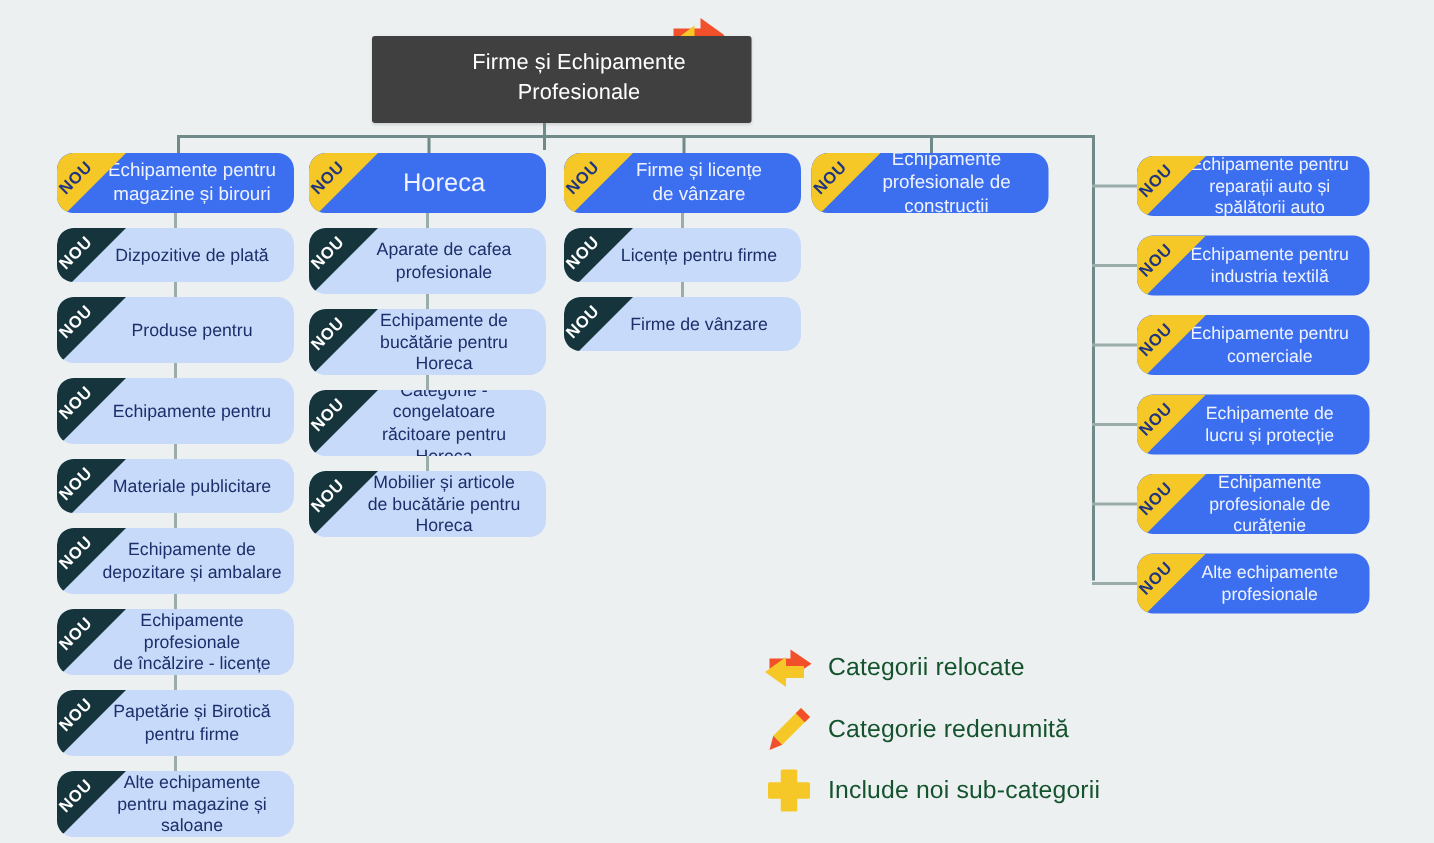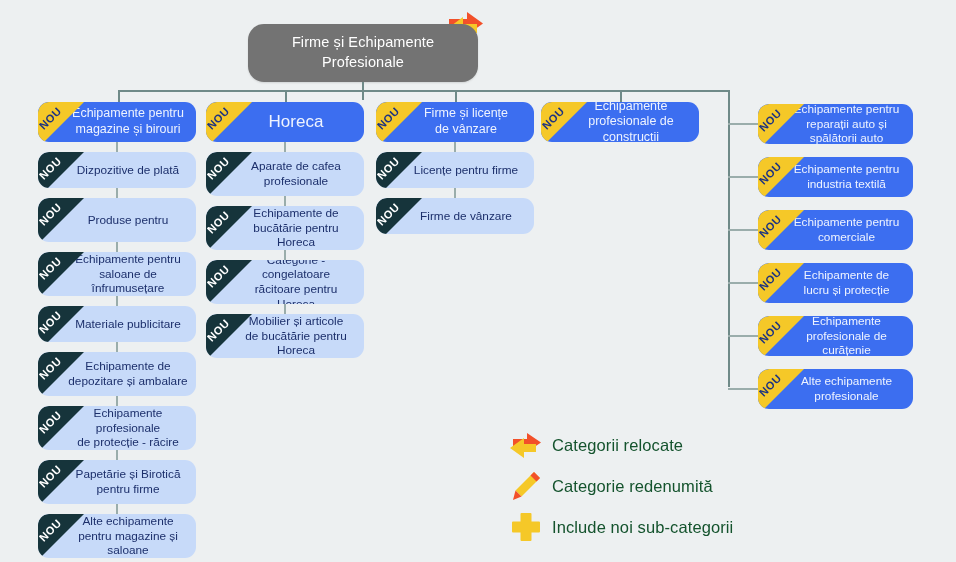--- a/index.html
+++ b/index.html
@@ -16,29 +16,30 @@
   .line{position:absolute;background:#6f8a88;}
   .vline{width:2px;}
   .hline{height:2px;}
   .stub{position:absolute;background:#9aadab;}
   .stub.v{width:2px;}
 
   
   .root{
     position:absolute;
     left:248px;top:24px;width:230px;height:58px;
-    background:#737373;
-    border-radius:16px;
+    background:#404040;
+    border-radius:2px;
     display:flex;align-items:center;justify-content:center;
     text-align:center;
     color:#ffffff;
     font-size:14.5px;
     line-height:1.35;
     letter-spacing:.1px;
     box-shadow:0 1px 2px rgba(0,0,0,.12);
+    padding-left:23px;
   }
 
   
   .node{
     position:absolute;
     border-radius:11px;
     display:flex;align-items:center;justify-content:center;
     text-align:center;
     overflow:hidden;
     box-sizing:border-box;
@@ -163,21 +164,20 @@
       </div>
       <div class="node light" style="left: 38px; top: 252px; width: 158px; height: 44px;">
         <div class="ribbon">
           <svg width="46" height="46" viewBox="0 0 46 46">
             <path d="M0 11 A11 11 0 0 1 11 0 L46 0 L0 46 Z" fill="#16343b"></path>
             <text x="15" y="19" fill="#ffffff" font-family="Liberation Sans, sans-serif" font-size="11" font-weight="bold" letter-spacing="0.5" transform="rotate(-45 15 19)" text-anchor="middle">NOU</text>
           </svg>
         </div>
         <div class="txt">
           <div>Echipamente pentru</div>
-          <div>saloane de înfrumusețare</div>
         </div>
       </div>
       <div class="node light" style="left: 38px; top: 306px; width: 158px; height: 36px;">
         <div class="ribbon">
           <svg width="46" height="46" viewBox="0 0 46 46">
             <path d="M0 11 A11 11 0 0 1 11 0 L46 0 L0 46 Z" fill="#16343b"></path>
             <text x="15" y="19" fill="#ffffff" font-family="Liberation Sans, sans-serif" font-size="11" font-weight="bold" letter-spacing="0.5" transform="rotate(-45 15 19)" text-anchor="middle">NOU</text>
           </svg>
         </div>
         <div class="txt">
@@ -198,21 +198,21 @@
       </div>
       <div class="node light" style="left: 38px; top: 406px; width: 158px; height: 44px;">
         <div class="ribbon">
           <svg width="46" height="46" viewBox="0 0 46 46">
             <path d="M0 11 A11 11 0 0 1 11 0 L46 0 L0 46 Z" fill="#16343b"></path>
             <text x="15" y="19" fill="#ffffff" font-family="Liberation Sans, sans-serif" font-size="11" font-weight="bold" letter-spacing="0.5" transform="rotate(-45 15 19)" text-anchor="middle">NOU</text>
           </svg>
         </div>
         <div class="txt">
           <div>Echipamente profesionale</div>
-          <div>de protecție - răcire</div>
+          <div>de încălzire - licențe</div>
         </div>
       </div>
       <div class="node light" style="left: 38px; top: 460px; width: 158px; height: 44px;">
         <div class="ribbon">
           <svg width="46" height="46" viewBox="0 0 46 46">
             <path d="M0 11 A11 11 0 0 1 11 0 L46 0 L0 46 Z" fill="#16343b"></path>
             <text x="15" y="19" fill="#ffffff" font-family="Liberation Sans, sans-serif" font-size="11" font-weight="bold" letter-spacing="0.5" transform="rotate(-45 15 19)" text-anchor="middle">NOU</text>
           </svg>
         </div>
         <div class="txt">

